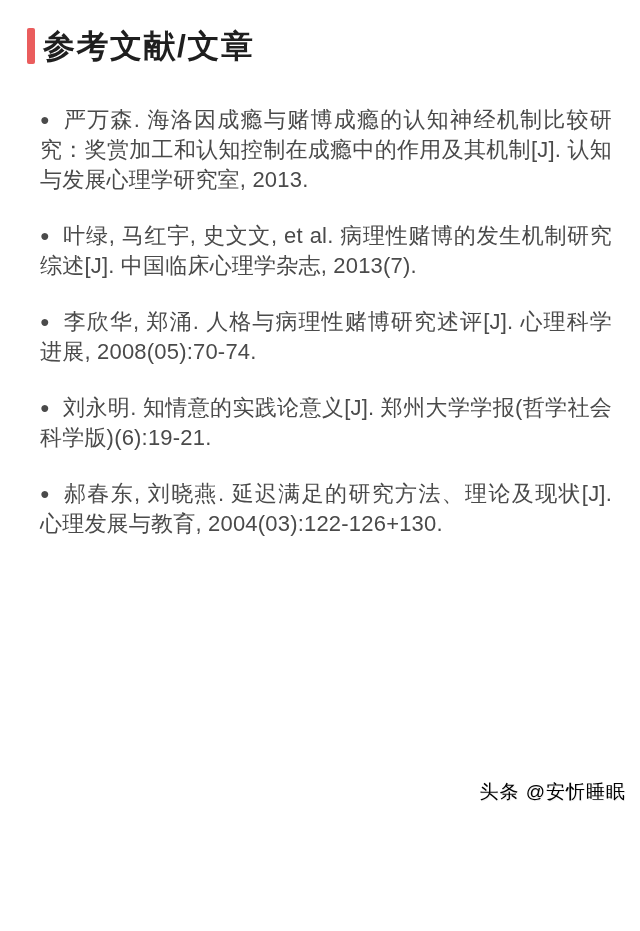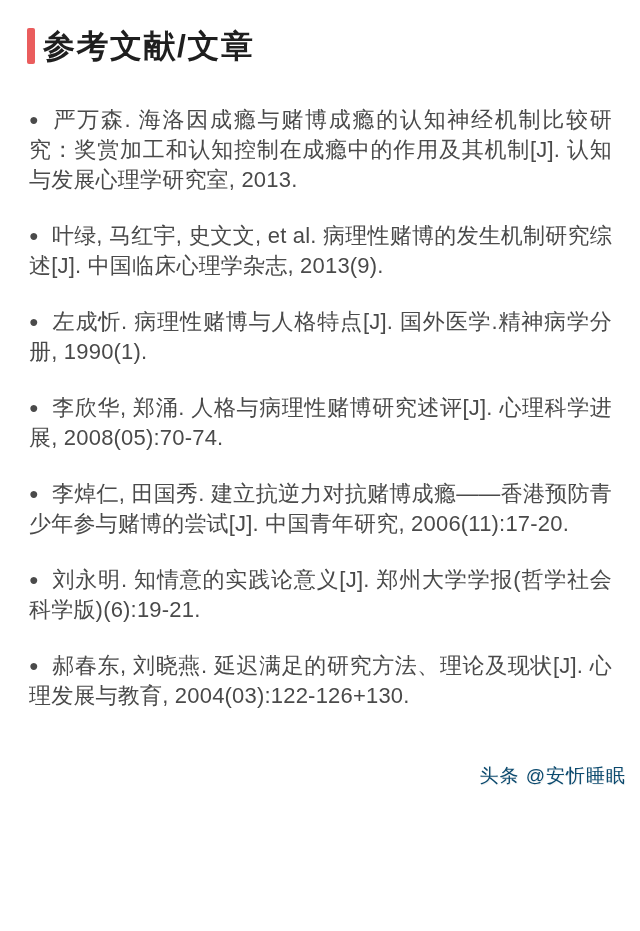--- a/index.html
+++ b/index.html
@@ -44,58 +44,56 @@
     white-space: nowrap;
   }
   .ref-list {
     padding: 0 28px;
     margin-top: 40px;
   }
   .ref-item {
     font-size: 22px;
     line-height: 30px;
     color: #4a4a4a;
-    margin: 0 0 26px 1px;
+    margin: 0 0 26px 12px;
     text-align: justify;
     letter-spacing: 0.2px;
   }
   .bullet {
     display: inline-block;
     color: #4a4a4a;
     font-size: 16px;
     margin-right: 13px;
     vertical-align: 2px;
     line-height: 1;
   }
   .watermark {
     position: absolute;
     right: 14px;
-    bottom: 24px;
+    bottom: 8px;
     font-size: 19px;
-    color: #0c4a6e;
+    color: #000000;
     letter-spacing: 1px;
     text-shadow: 1px 1px 0 #f2f2f2, -1px -1px 0 #ffffff;
     white-space: nowrap;
   }
 </style>
 </head>
 <body>
 
 <div class="page">
 
   <div class="header">
     <div class="accent-bar"></div>
     <div class="page-title">参考文献/文章</div>
   </div>
 
   <div class="ref-list">
     <p class="ref-item"><span class="bullet">●</span><span>严万森. 海洛因成瘾与赌博成瘾的认知神经机制比较研究：奖赏加工和认知控制在成瘾中的作用及其机制[J]. 认知与发展心理学研究室, 2013.</span></p>
-    <p class="ref-item"><span class="bullet">●</span><span>叶绿, 马红宇, 史文文, et al. 病理性赌博的发生机制研究综述[J]. 中国临床心理学杂志, 2013(9).</span></p>
-    <p class="ref-item"><span class="bullet">●</span><span>左成忻. 病理性赌博与人格特点[J]. 国外医学.精神病学分册, 1990(1).</span></p>
+    <p class="ref-item"><span class="bullet">●</span><span>叶绿, 马红宇, 史文文, et al. 病理性赌博的发生机制研究综述[J]. 中国临床心理学杂志, 2013(7).</span></p>
     <p class="ref-item"><span class="bullet">●</span><span>李欣华, 郑涌. 人格与病理性赌博研究述评[J]. 心理科学进展, 2008(05):70-74.</span></p>
-    <p class="ref-item"><span class="bullet">●</span><span>李焯仁, 田国秀. 建立抗逆力对抗赌博成瘾——香港预防青少年参与赌博的尝试[J]. 中国青年研究, 2006(11):17-20.</span></p>
     <p class="ref-item"><span class="bullet">●</span><span>刘永明. 知情意的实践论意义[J]. 郑州大学学报(哲学社会科学版)(6):19-21.</span></p>
     <p class="ref-item"><span class="bullet">●</span><span>郝春东, 刘晓燕. 延迟满足的研究方法、理论及现状[J]. 心理发展与教育, 2004(03):122-126+130.</span></p>
   </div>
 
   <div class="watermark">头条 @安忻睡眠</div>
 
 </div>
 
 </body></html>

